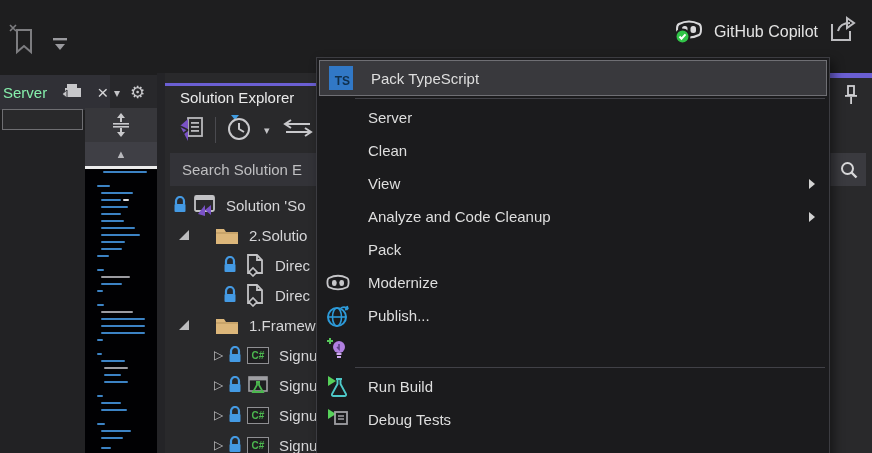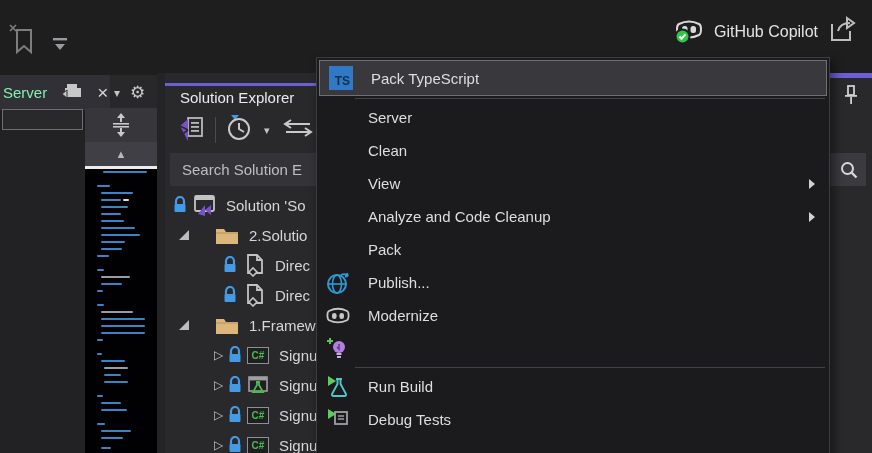--- a/index.html
+++ b/index.html
@@ -370,38 +370,38 @@
     </div>
 
     <div class="menu-item">
       <span class="mi-icon"></span>
       <span class="mi-label">Pack</span>
     </div>
 
     <div class="menu-item">
       <span class="mi-icon">
         <svg width="24" height="24" viewBox="0 0 24 24">
+          <path d="M3 7 q9 -4.5 18 0 q1.6 .8 1.6 4.2 q0 4.2 -1.6 5 q-9 4.5 -18 0 q-1.6 -.8 -1.6 -5 q0 -3.4 1.6 -4.2 z" fill="none" stroke="#c6c6c9" stroke-width="1.8"></path>
+          <rect x="6" y="9" width="4.6" height="6" rx="2.2" fill="#c6c6c9"></rect>
+          <rect x="13.4" y="9" width="4.6" height="6" rx="2.2" fill="#c6c6c9"></rect>
+        </svg>
+      </span>
+      <span class="mi-label">Modernize</span>
+    </div>
+
+    <div class="menu-item">
+      <span class="mi-icon">
+        <svg width="24" height="24" viewBox="0 0 24 24">
           <circle cx="11" cy="13" r="9" fill="none" stroke="#2d9ad8" stroke-width="2"></circle>
           <ellipse cx="11" cy="13" rx="4.5" ry="9" fill="none" stroke="#2d9ad8" stroke-width="1.6"></ellipse>
           <path d="M2.5 13 h17" stroke="#2d9ad8" stroke-width="1.6"></path>
           <path d="M15 4 q4 -2 7 1 l-1 -3 m1 3 l-3 .5" fill="none" stroke="#2d9ad8" stroke-width="1.8"></path>
         </svg>
       </span>
       <span class="mi-label">Publish...</span>
-    </div>
-
-    <div class="menu-item">
-      <span class="mi-icon">
-        <svg width="24" height="24" viewBox="0 0 24 24">
-          <path d="M3 7 q9 -4.5 18 0 q1.6 .8 1.6 4.2 q0 4.2 -1.6 5 q-9 4.5 -18 0 q-1.6 -.8 -1.6 -5 q0 -3.4 1.6 -4.2 z" fill="none" stroke="#c6c6c9" stroke-width="1.8"></path>
-          <rect x="6" y="9" width="4.6" height="6" rx="2.2" fill="#c6c6c9"></rect>
-          <rect x="13.4" y="9" width="4.6" height="6" rx="2.2" fill="#c6c6c9"></rect>
-        </svg>
-      </span>
-      <span class="mi-label">Modernize</span>
     </div>
 
     <div class="menu-item">
       <span class="mi-icon">
         <svg width="24" height="24" viewBox="0 0 24 24">
           <path d="M4 1 v6 M1 4 h6" stroke="#57c75a" stroke-width="2"></path>
           <circle cx="13" cy="10" r="6" fill="#b07fe0"></circle>
           <rect x="10.5" y="16" width="5" height="2" fill="#d0aaf0"></rect>
           <rect x="11" y="19" width="4" height="2" fill="#d0aaf0"></rect>
           <path d="M13 7 v5 l-2 -2" fill="none" stroke="#5c3f85" stroke-width="1.6"></path>

